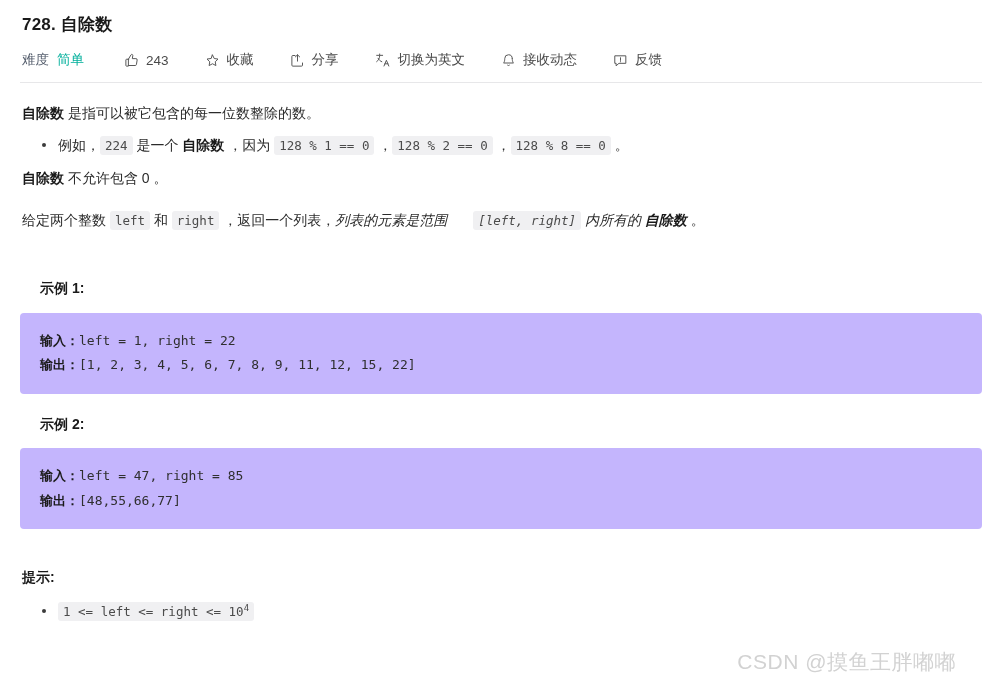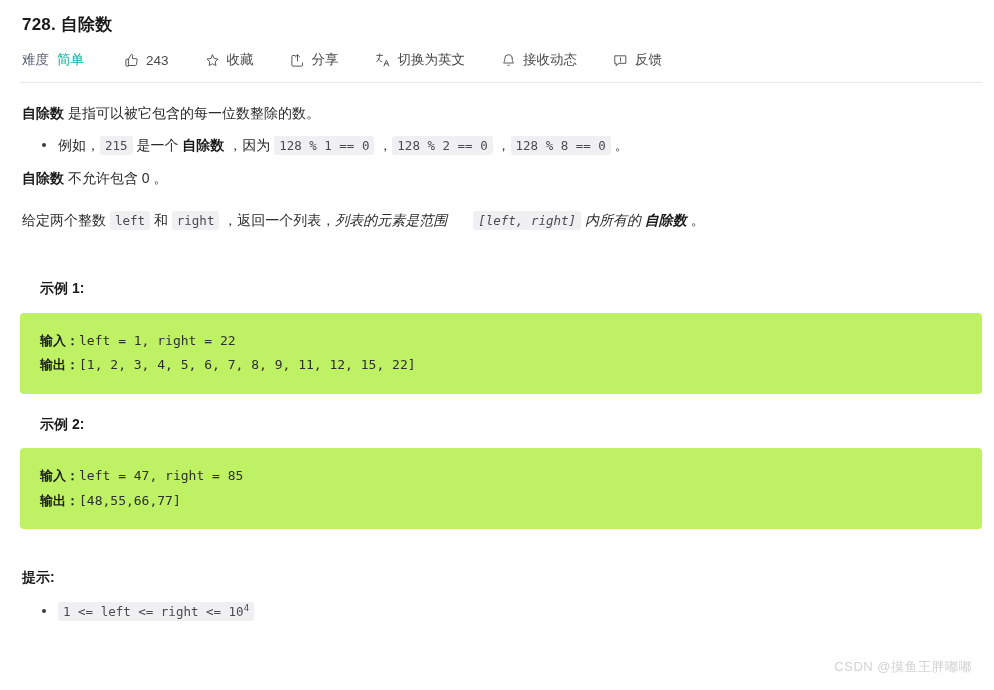--- a/index.html
+++ b/index.html
@@ -110,21 +110,21 @@
   .sup { font-size: 9px; vertical-align: super; line-height: 0; }
 
   
   .example-heading {
     font-size: 14px;
     font-weight: bold;
     color: #1a1a1a;
     margin: 0 0 12px 20px;
   }
   pre.codeblock {
-    background: #bef264;
+    background: #c4b5fd;
     border-radius: 4px;
     margin: 0 0 0 0;
     padding: 16px 20px;
     font-family: "DejaVu Sans Mono", "Liberation Mono", monospace;
     font-size: 13px;
     line-height: 1.9;
     color: #2f2f2f;
     white-space: pre-wrap;
     word-break: break-word;
   }
@@ -133,23 +133,23 @@
   .hint-heading {
     font-size: 14px;
     font-weight: bold;
     color: #1a1a1a;
     margin: 0 0 10px 2px;
   }
 
   
   .watermark {
     position: absolute;
-    right: 22px;
+    right: 38px;
     bottom: 14px;
-    font-size: 13px;
+    font-size: 21px;
     color: #d2d2d2;
     letter-spacing: .5px;
     white-space: nowrap;
     user-select: none;
   }
 </style>
 </head>
 <body>
 
 <div class="page">
@@ -244,21 +244,21 @@
   <div class="divider"></div>
 
   <div class="content">
 
     <p class="para">
       <strong>自除数</strong><span> 是指可以被它包含的每一位数整除的数。</span>
     </p>
 
     <ul class="bullets">
       <li>
-        <span>例如，</span><code class="inline">215</code><span> 是一个 </span><strong>自除数</strong><span> ，因为 </span><code class="inline">128 % 1 == 0</code><span> ，</span><code class="inline">128 % 2 == 0</code><span> ，</span><code class="inline">128 % 8 == 0</code><span> 。</span>
+        <span>例如，</span><code class="inline">224</code><span> 是一个 </span><strong>自除数</strong><span> ，因为 </span><code class="inline">128 % 1 == 0</code><span> ，</span><code class="inline">128 % 2 == 0</code><span> ，</span><code class="inline">128 % 8 == 0</code><span> 。</span>
       </li>
     </ul>
 
     <p class="para">
       <strong>自除数</strong><span> 不允许包含 0 。</span>
     </p>
 
     <div class="spacer-10"></div>
 
     <p class="para">

